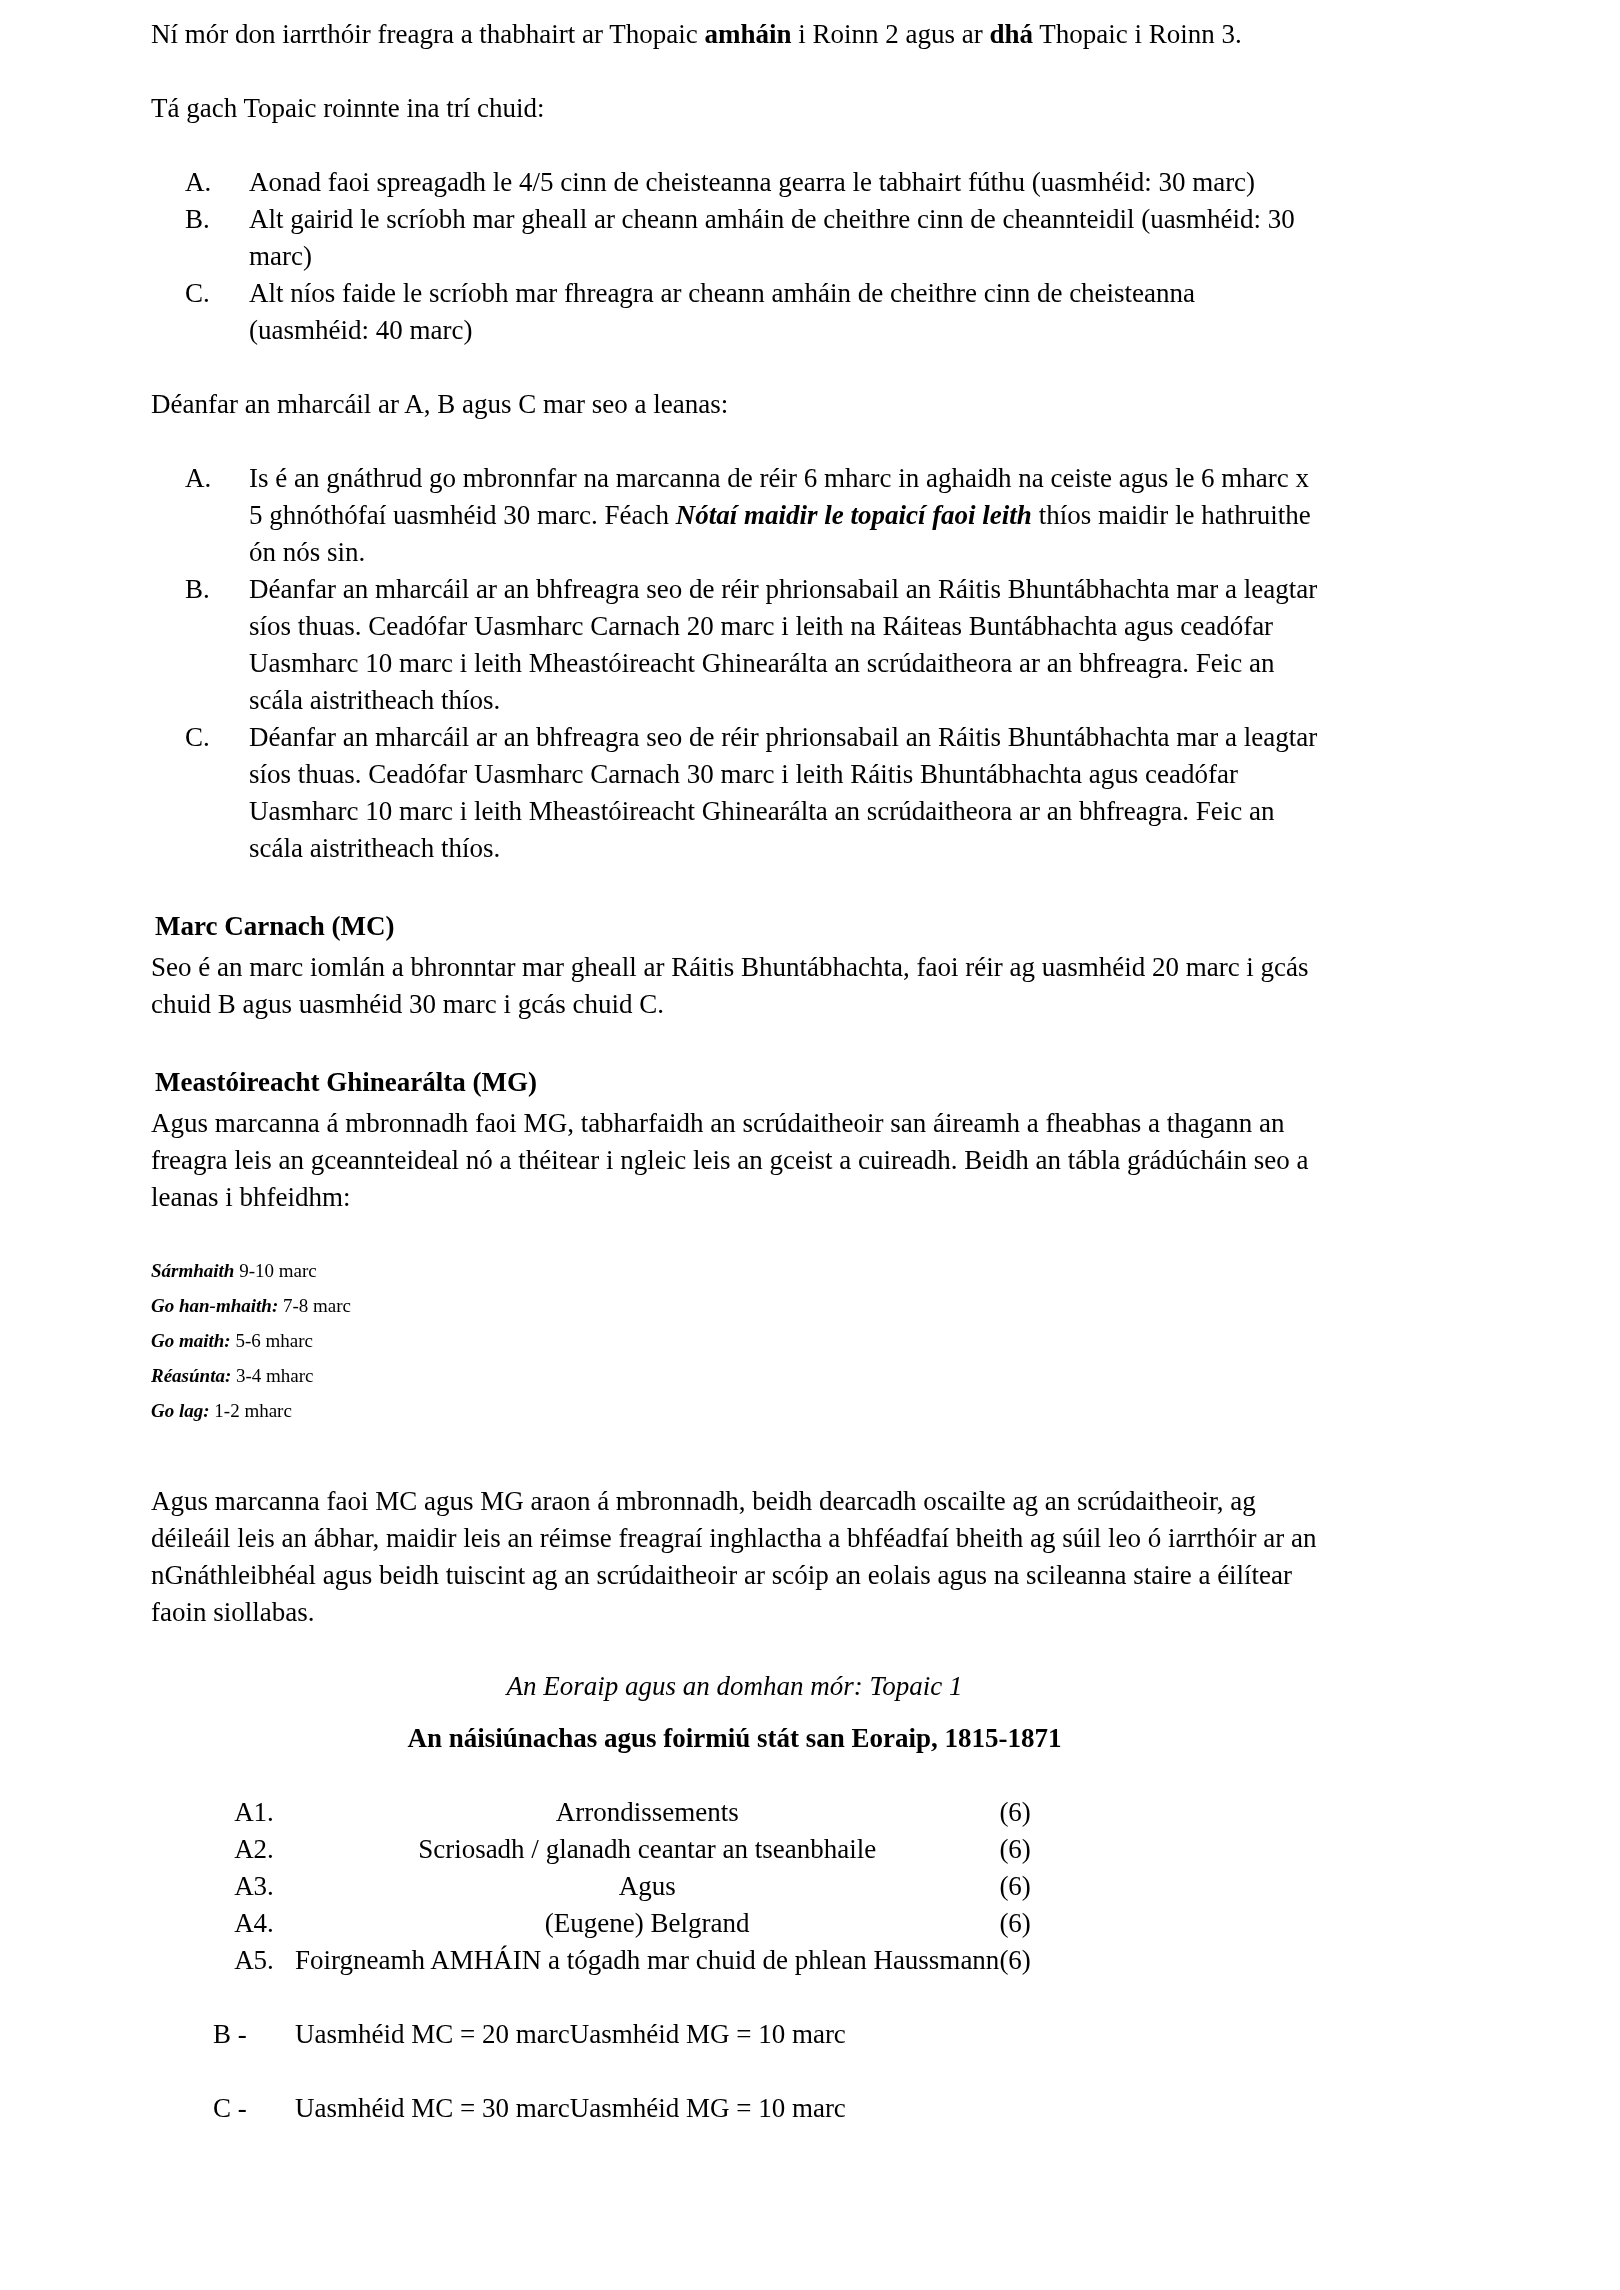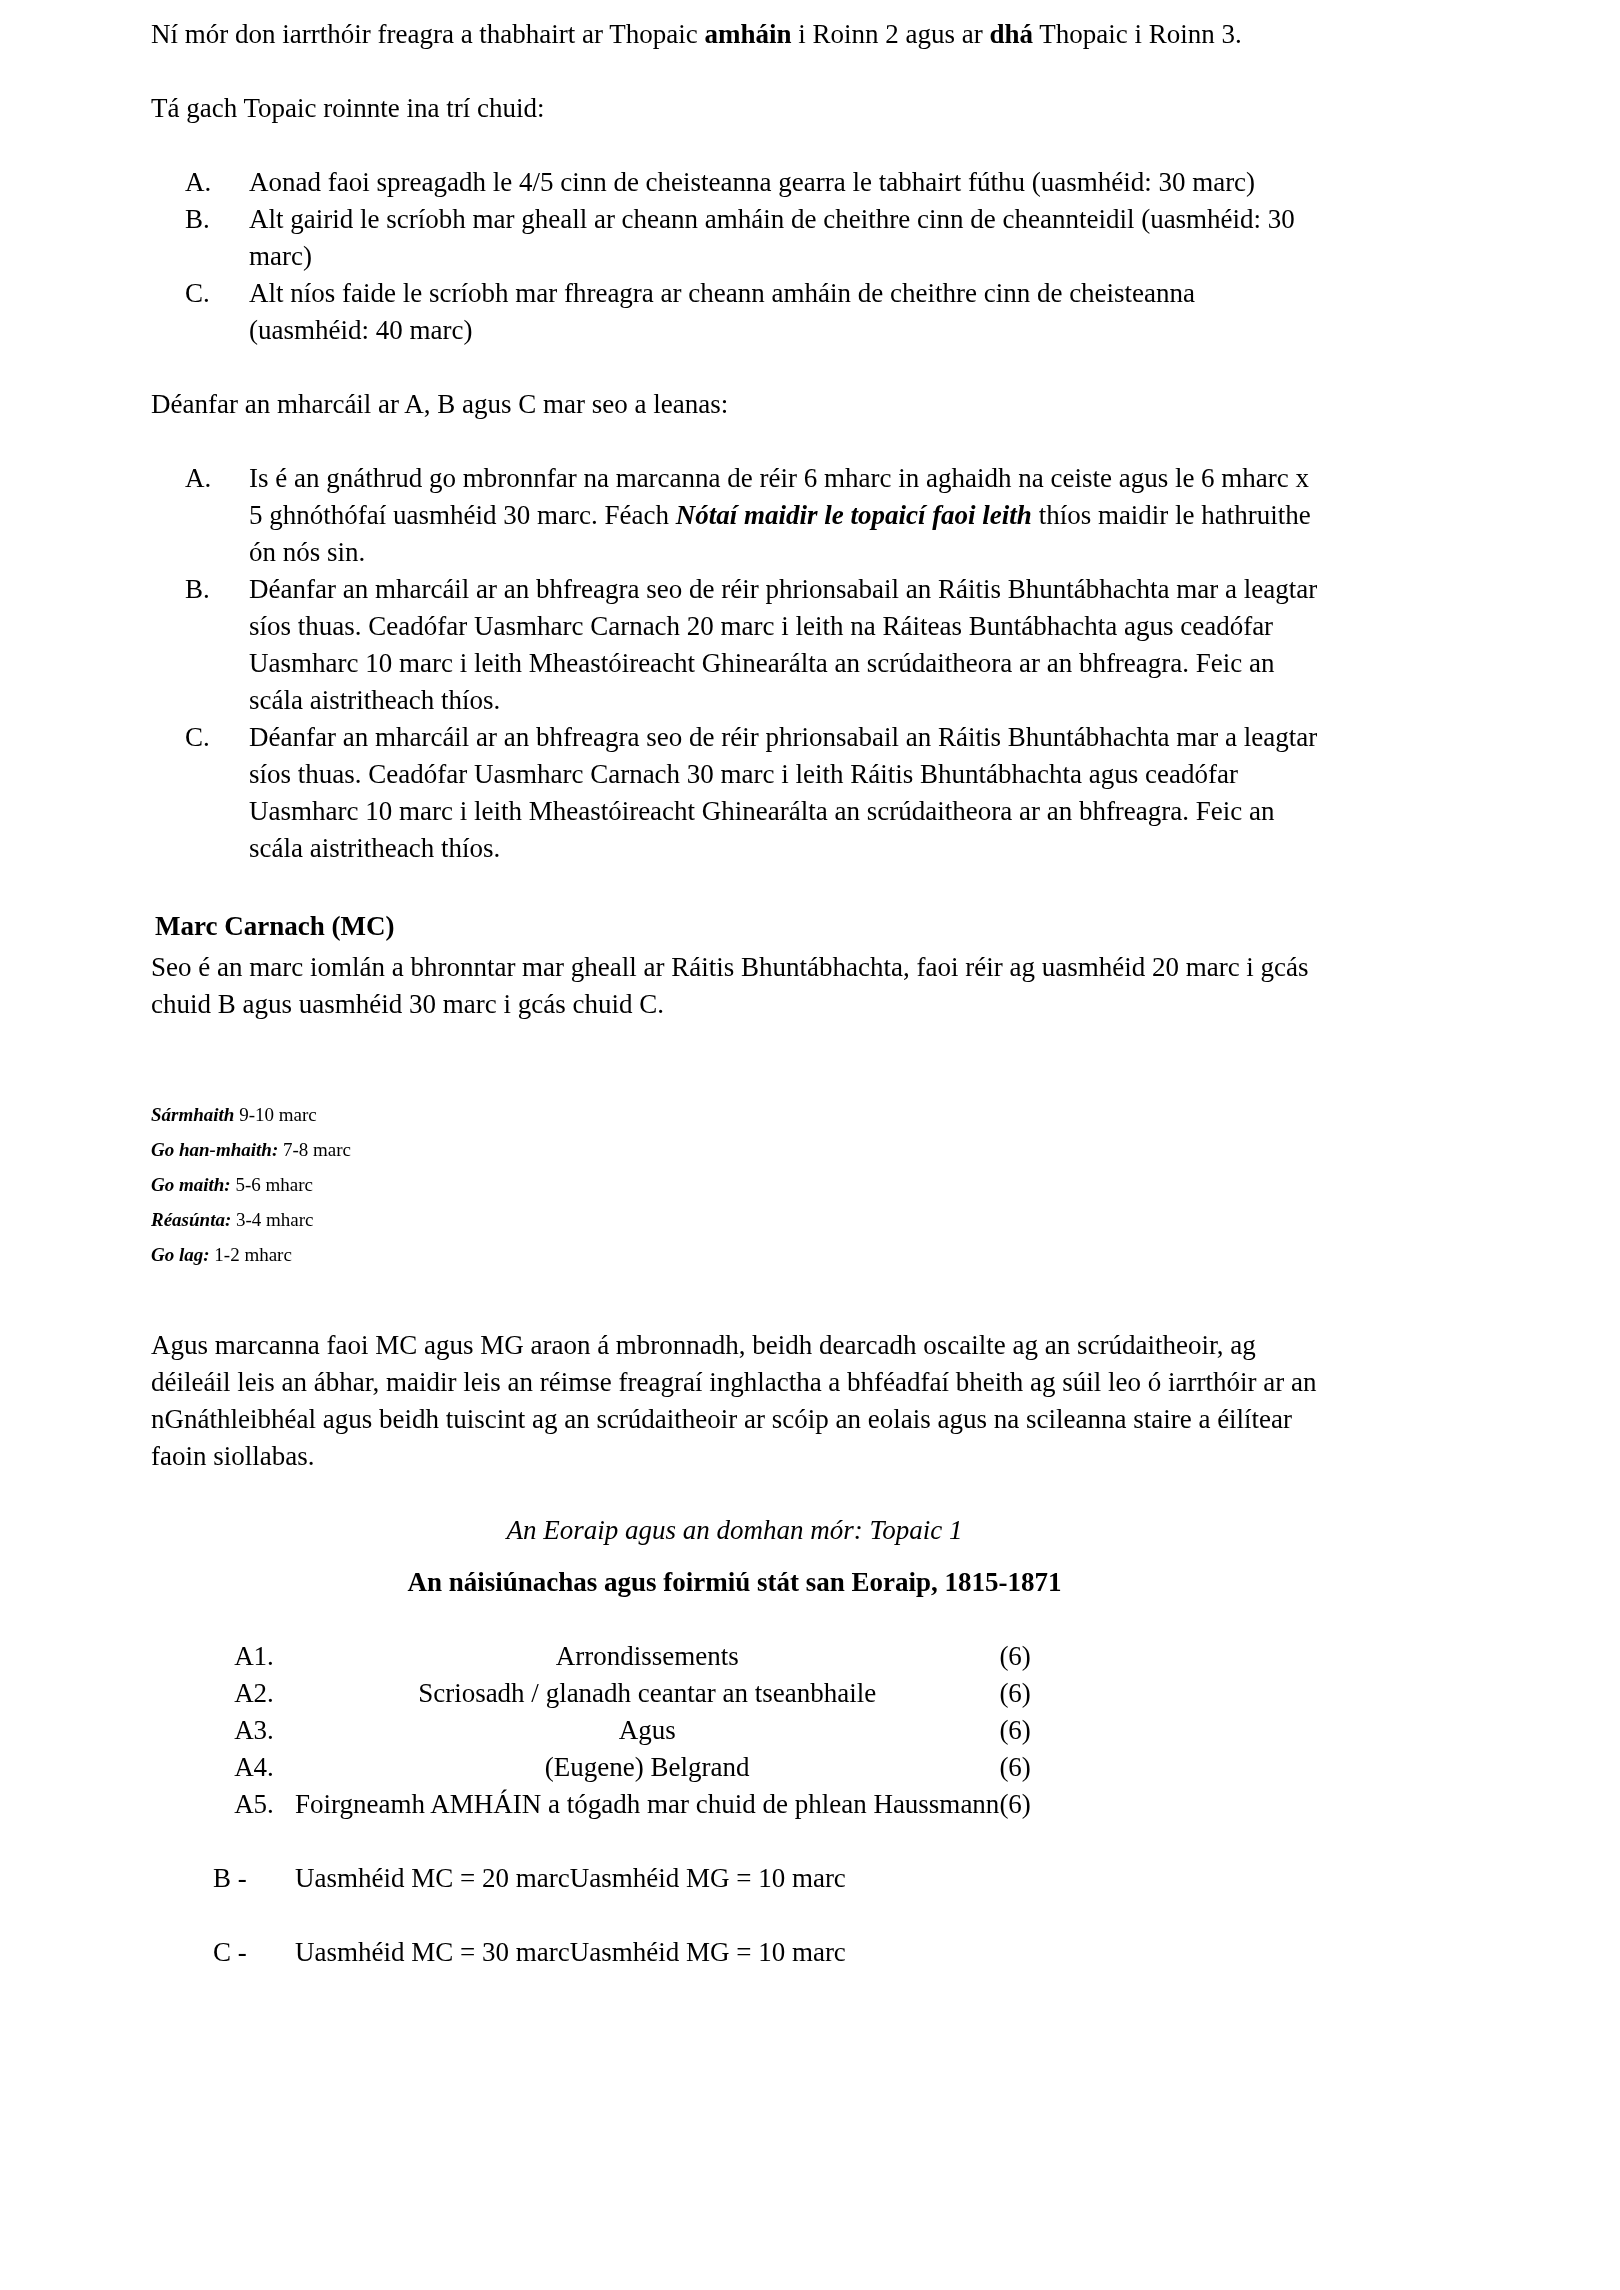--- a/index.html
+++ b/index.html
@@ -160,20 +160,22 @@
       </li>
     </ol>
 
     <div class="spacer-sm"></div>
 
     <h3 class="heading">Marc Carnach (MC)</h3>
     <p class="para">Seo é an marc iomlán a bhronntar mar gheall ar Ráitis Bhuntábhachta, faoi réir ag uasmhéid 20 marc i gcás chuid B agus uasmhéid 30 marc i gcás chuid C.</p>
 
     <div class="spacer-sm"></div>
 
+    <h3 class="heading">Meastóireacht Ghinearálta (MG)</h3>
+    <p class="para">Agus marcanna á mbronnadh faoi MG, tabharfaidh an scrúdaitheoir san áireamh a fheabhas a thagann an freagra leis an gceannteideal nó a théitear i ngleic leis an gceist a cuireadh. Beidh an tábla grádúcháin seo a leanas i bhfeidhm:</p>
 
     <div class="spacer-sm"></div>
 
     <div>
       <div class="grade-line"><span class="bolditalic">Sármhaith</span><span> 9-10 marc</span></div>
       <div class="grade-line"><span class="bolditalic">Go han-mhaith:</span><span> 7-8 marc</span></div>
       <div class="grade-line"><span class="bolditalic">Go maith:</span><span> 5-6 mharc</span></div>
       <div class="grade-line"><span class="bolditalic">Réasúnta:</span><span> 3-4 mharc</span></div>
       <div class="grade-line"><span class="bolditalic">Go lag:</span><span> 1-2 mharc</span></div>
     </div>

